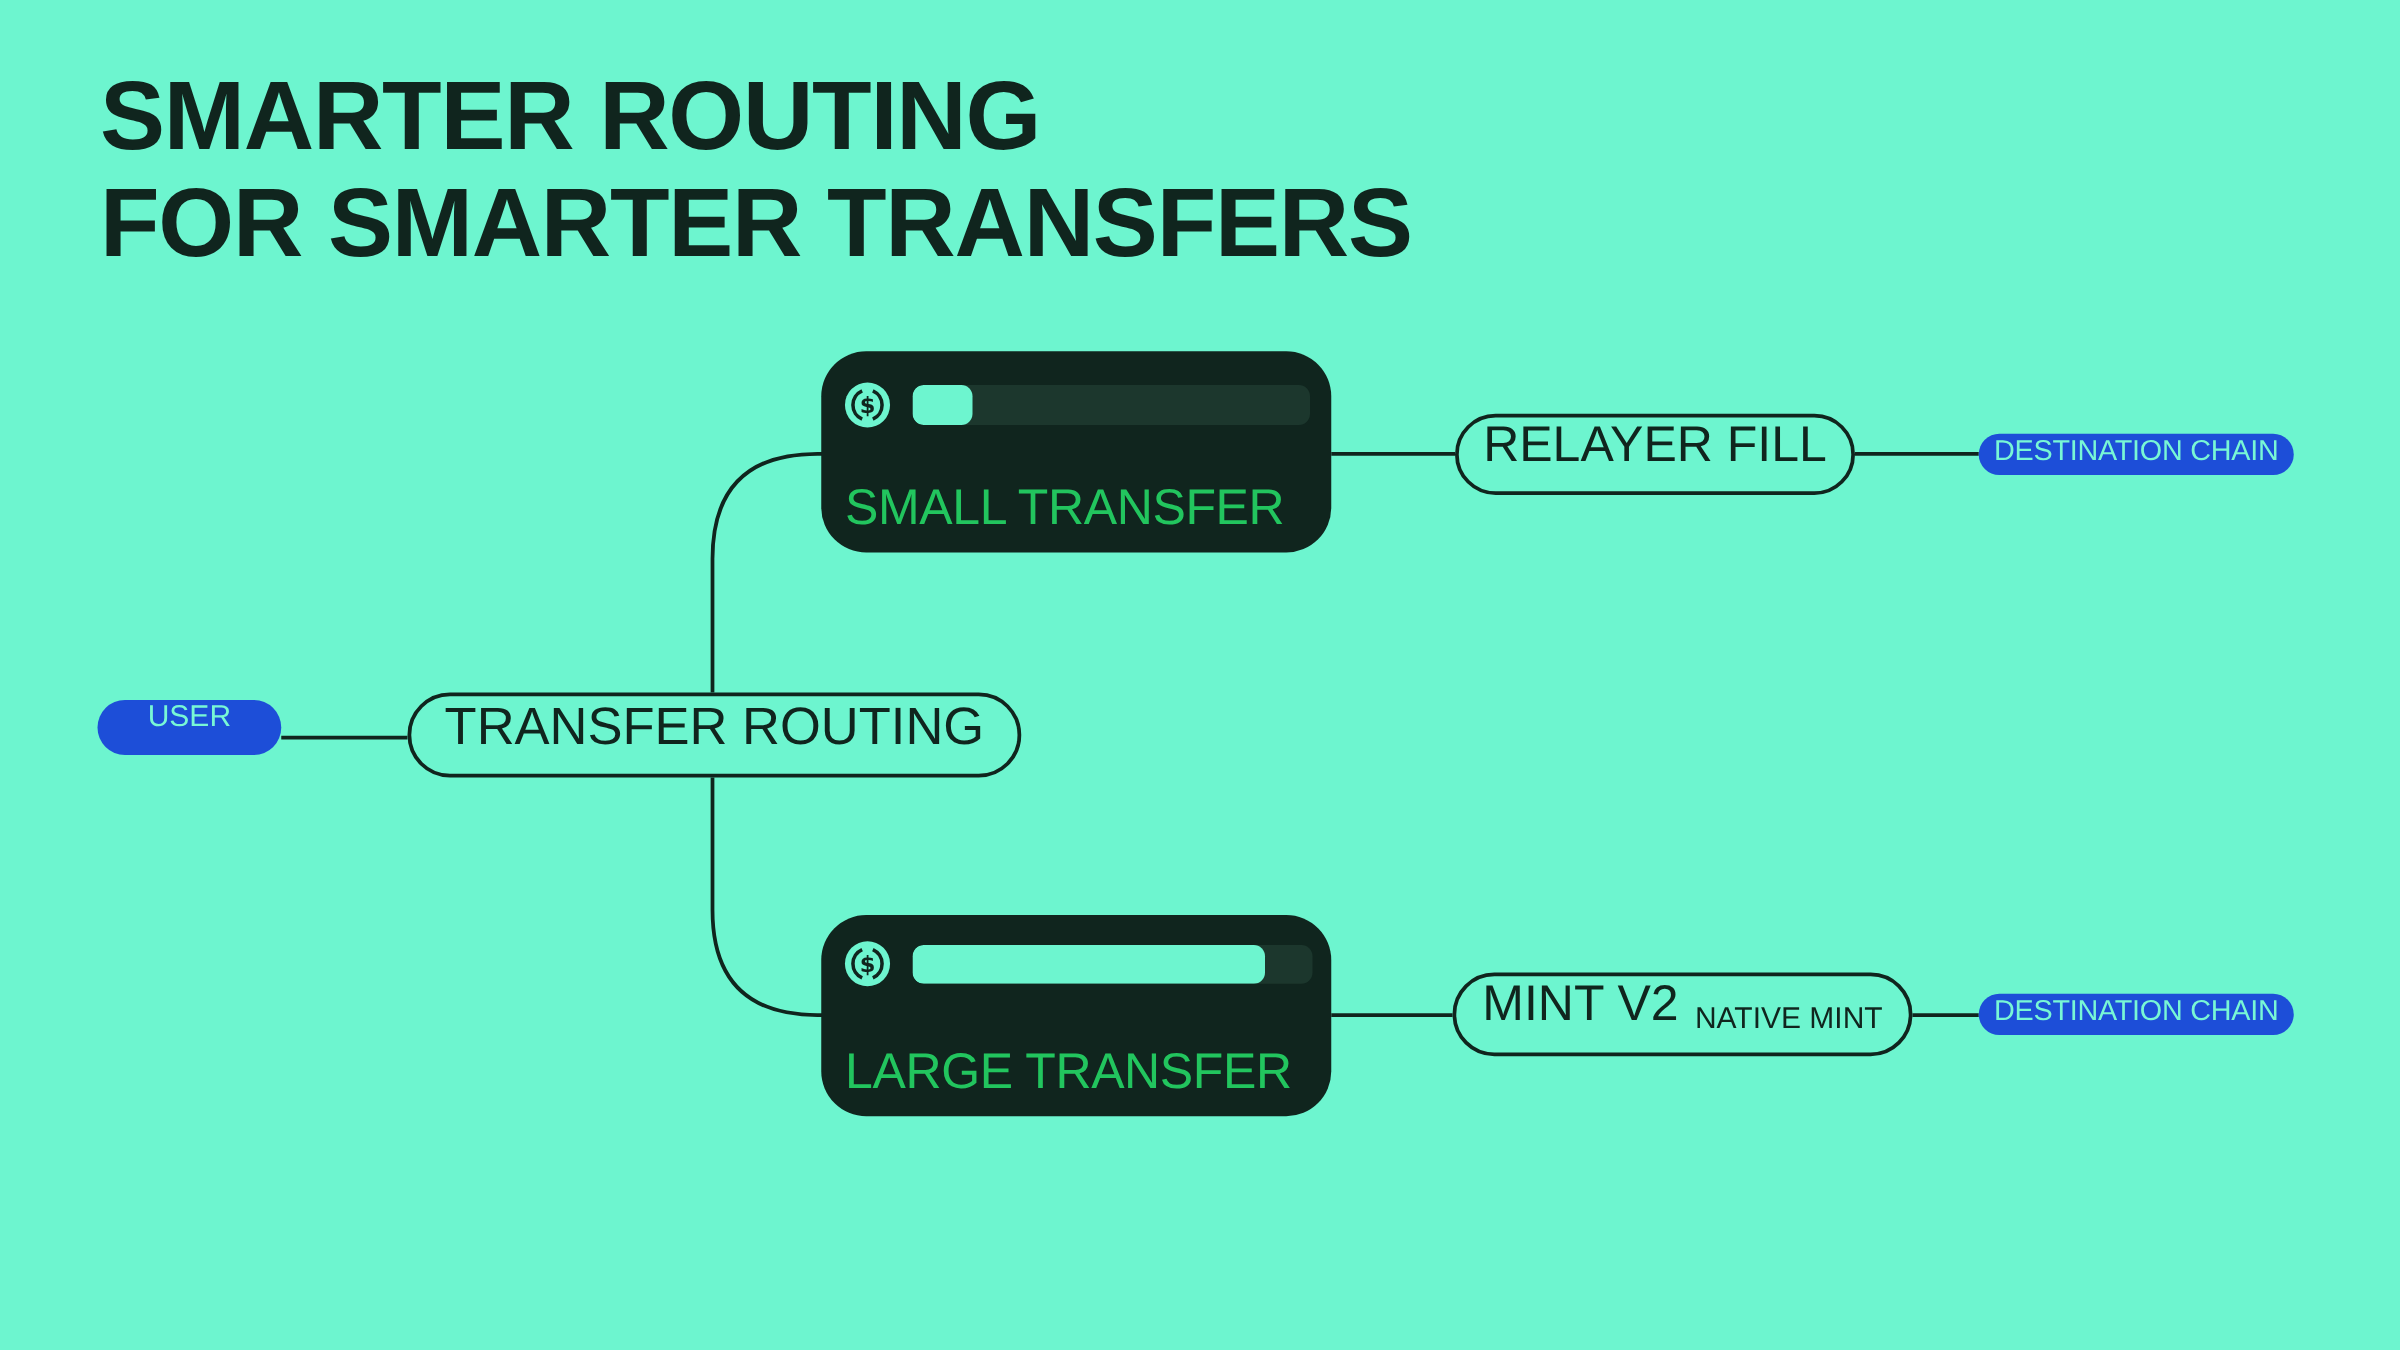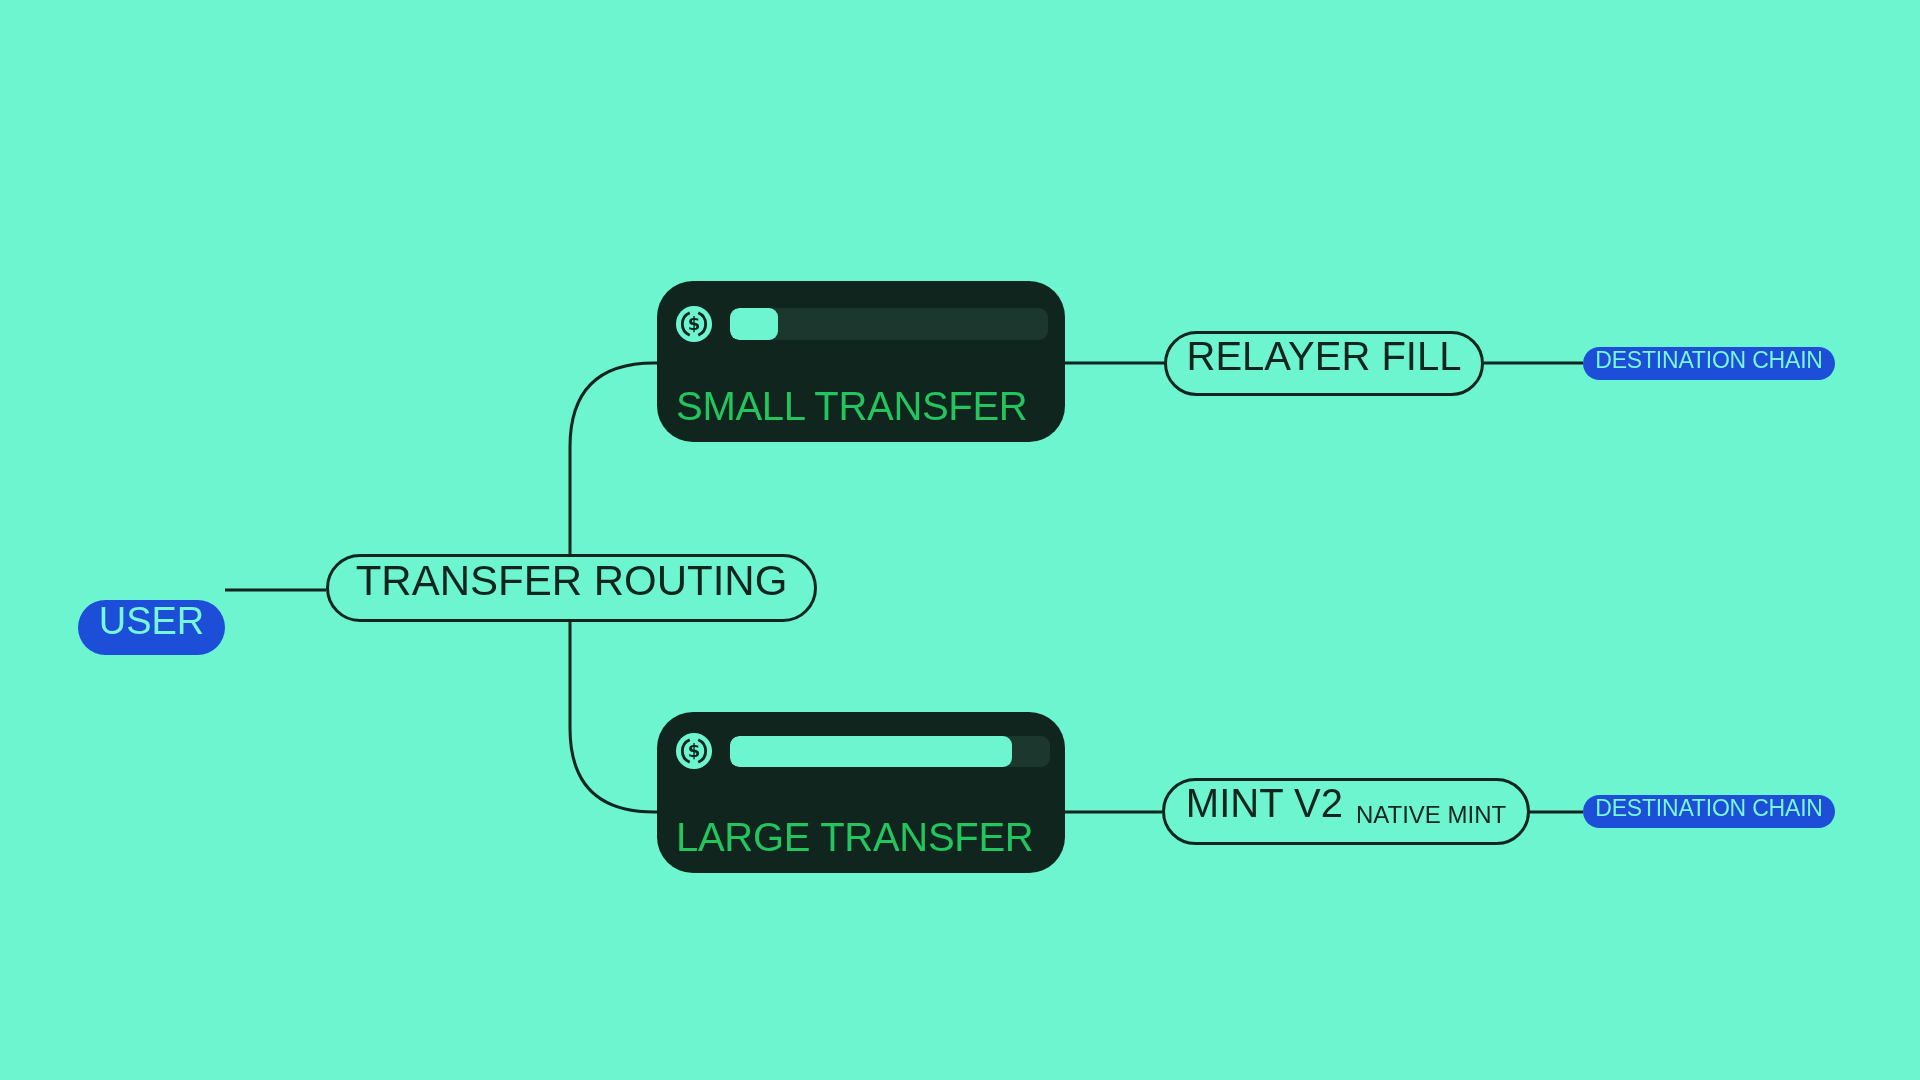--- a/index.html
+++ b/index.html
@@ -16,53 +16,57 @@
   }
   .title .line{display:block;}
   .connectors{position:absolute;left:0;top:0;width:1920px;height:1080px;z-index:1;}
   .connectors path{stroke:#10251E;stroke-width:3;fill:none;}
   .node{
     position:absolute;z-index:2;display:flex;align-items:flex-start;justify-content:center;
     box-sizing:border-box;white-space:nowrap;
   }
   .pill-dark{background:#1d4ed8;color:#78F7D5;border-radius:999px;}
   .pill-outline{background:#6DF5CF;border:3px solid #10251E;border-radius:999px;color:#10251E;}
-  .user{left:78px;top:560px;width:147px;height:55px;font-size:38px;font-weight:500;margin-top:40px;}
+  .user{left:78px;top:560px;width:147px;height:44px;font-size:24px;font-weight:500;}
   .routing{left:326px;top:554px;width:491px;height:68px;font-size:42px;font-weight:500;}
   .relayer{left:1164px;top:331px;width:320px;height:65px;font-size:40px;font-weight:500;}
   .cctp{left:1162px;top:778px;width:368px;height:67px;font-weight:500;}
   .cctp .main{font-size:40px;}
   .cctp .sub{font-size:24px;margin-left:13px;margin-top:20px;}
   .dest{width:252px;height:33px;font-size:23px;border-radius:17px;font-weight:500;letter-spacing:-0.2px;}
   .dest-top{left:1583px;top:347px;}
   .dest-bottom{left:1583px;top:795px;}
   .card{
     position:absolute;z-index:2;width:408px;height:161px;
     border-radius:36px;background:#10251E;
   }
   .card-small{left:657px;top:281px;}
-  .card-large{left:657px;top:712px;}
+  .card-large{left:657px;top:732px;}
   .usdc{position:absolute;left:18px;top:24px;width:38px;height:38px;}
   .card-large .usdc{top:20px;}
   .track{
     position:absolute;left:73px;top:27px;width:318px;height:32px;
     border-radius:9px;background:#1C372D;overflow:hidden;
   }
   .card-large .track{top:24px;width:320px;height:31px;}
   .fill{height:100%;background:#6DF5CF;border-radius:9px;}
   .card-label{
     position:absolute;left:19px;bottom:13px;
     color:#22c55e;font-size:40px;font-weight:500;letter-spacing:-0.3px;white-space:nowrap;
   }
 </style>
 </head>
 <body>
 
 <div class="canvas">
 
+  <h1 class="title">
+    <span class="line">SMARTER ROUTING</span>
+    <span class="line">FOR SMARTER TRANSFERS</span>
+  </h1>
 
   <svg class="connectors" viewBox="0 0 1920 1080" xmlns="http://www.w3.org/2000/svg">
     <defs>
       <g id="usdc-sym">
         <circle cx="20" cy="20" r="19" fill="#6DF5CF"></circle>
         <path d="M15.5 8.1 A13 13 0 0 0 15.5 31.9" stroke="#10251E" stroke-width="2.7" fill="none"></path>
         <path d="M24.5 8.1 A13 13 0 0 1 24.5 31.9" stroke="#10251E" stroke-width="2.7" fill="none"></path>
         <text x="20" y="26.8" text-anchor="middle" font-family="DejaVu Sans, sans-serif" font-size="19" font-weight="bold" fill="#10251E">$</text>
       </g>
     </defs>

